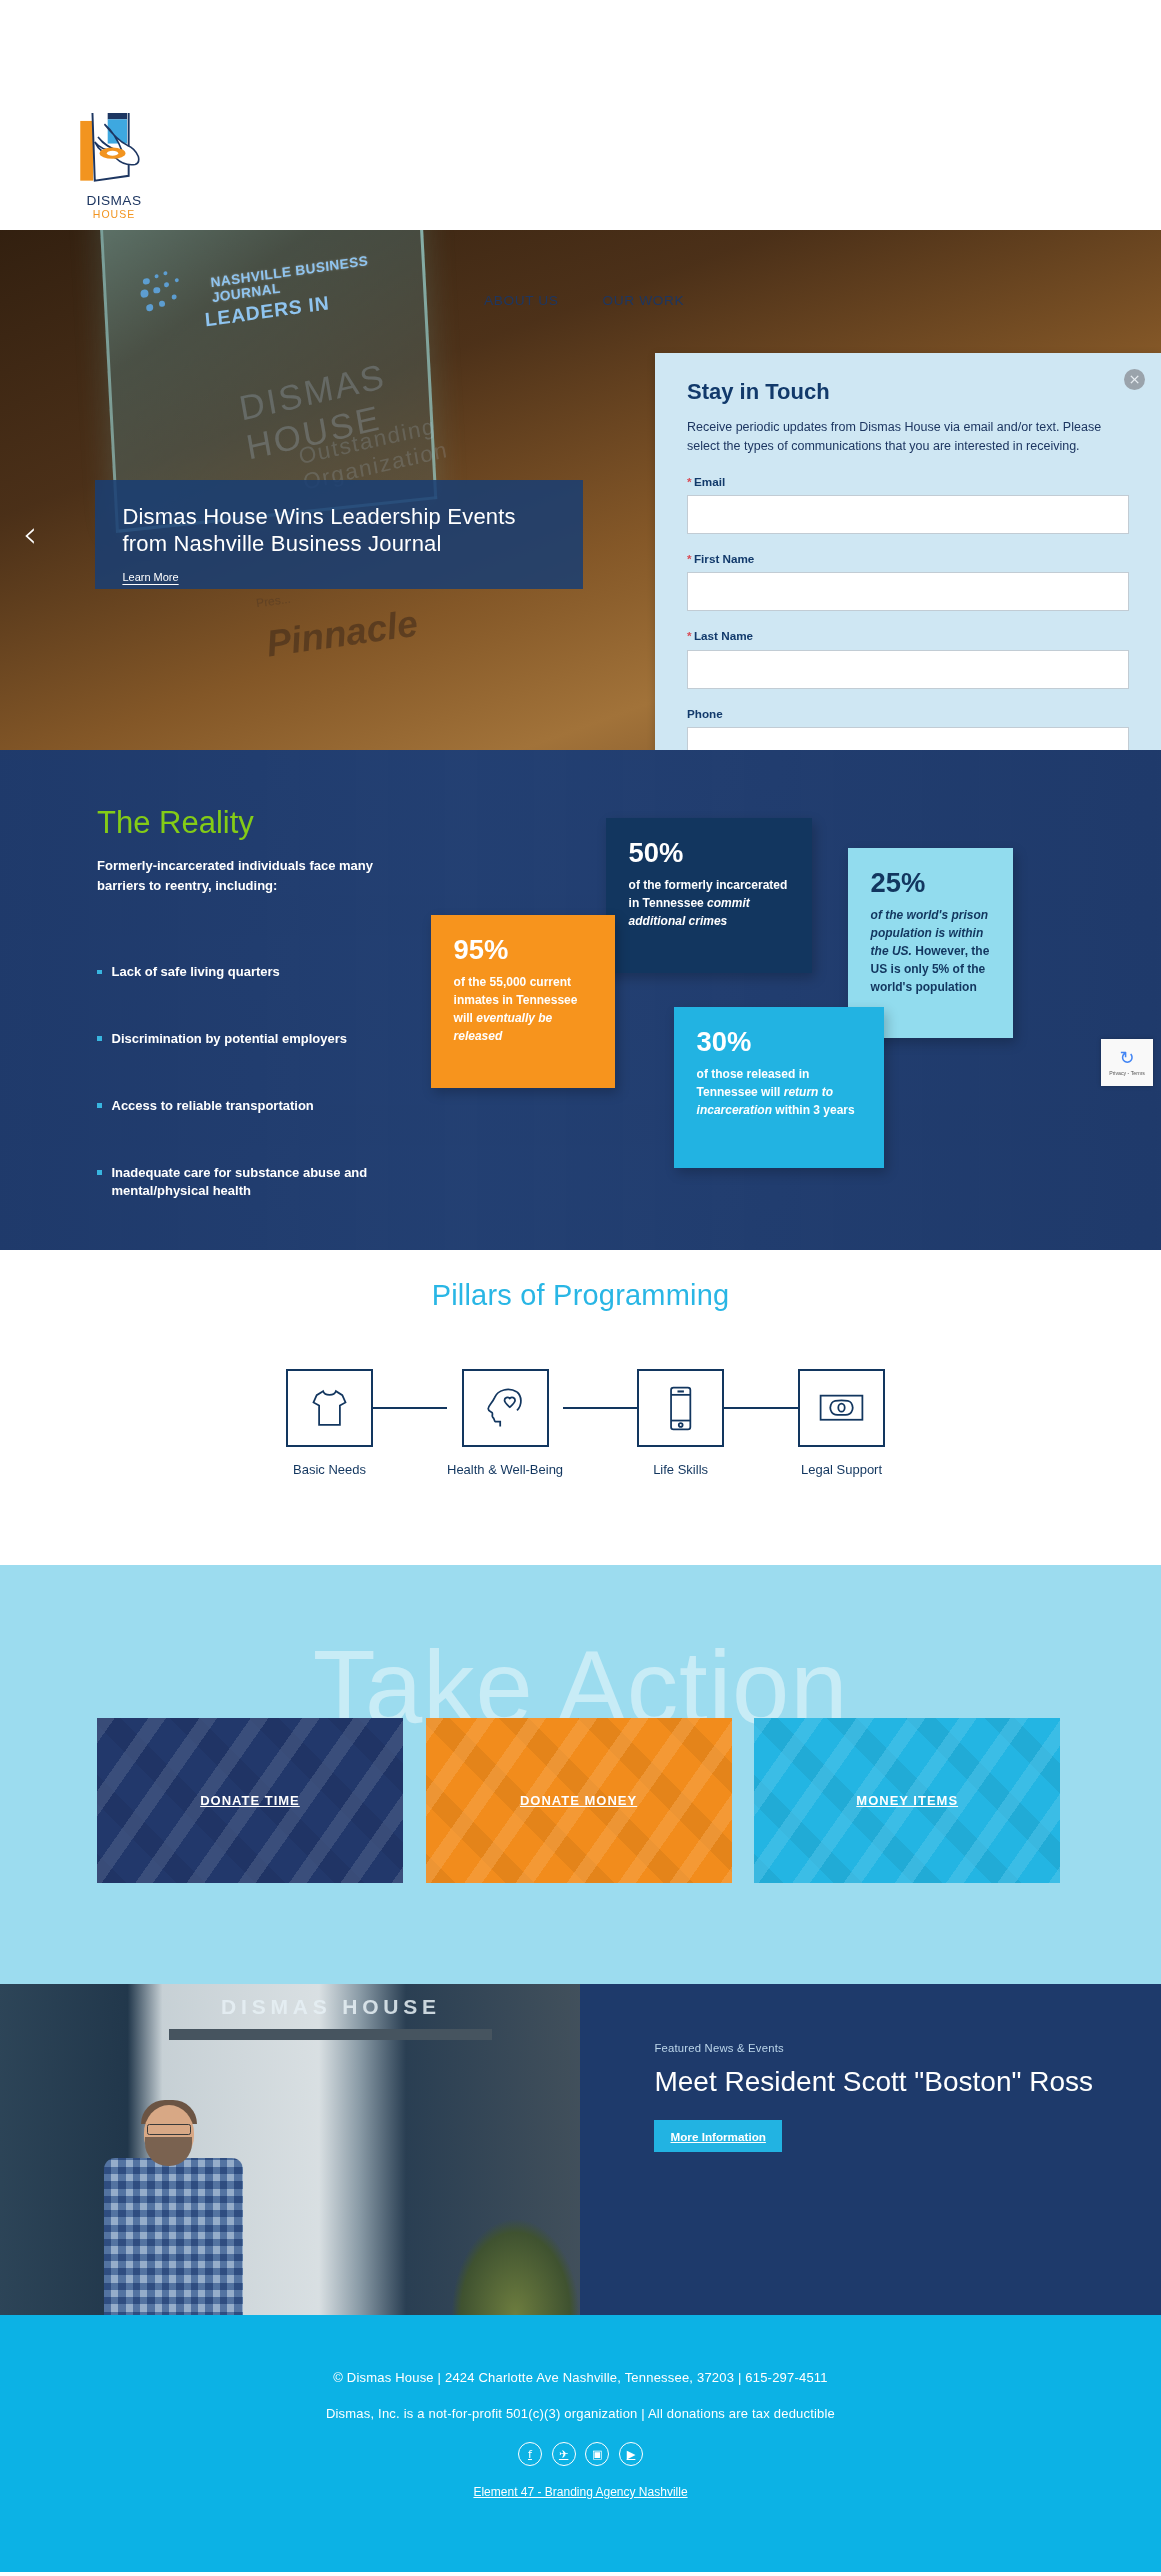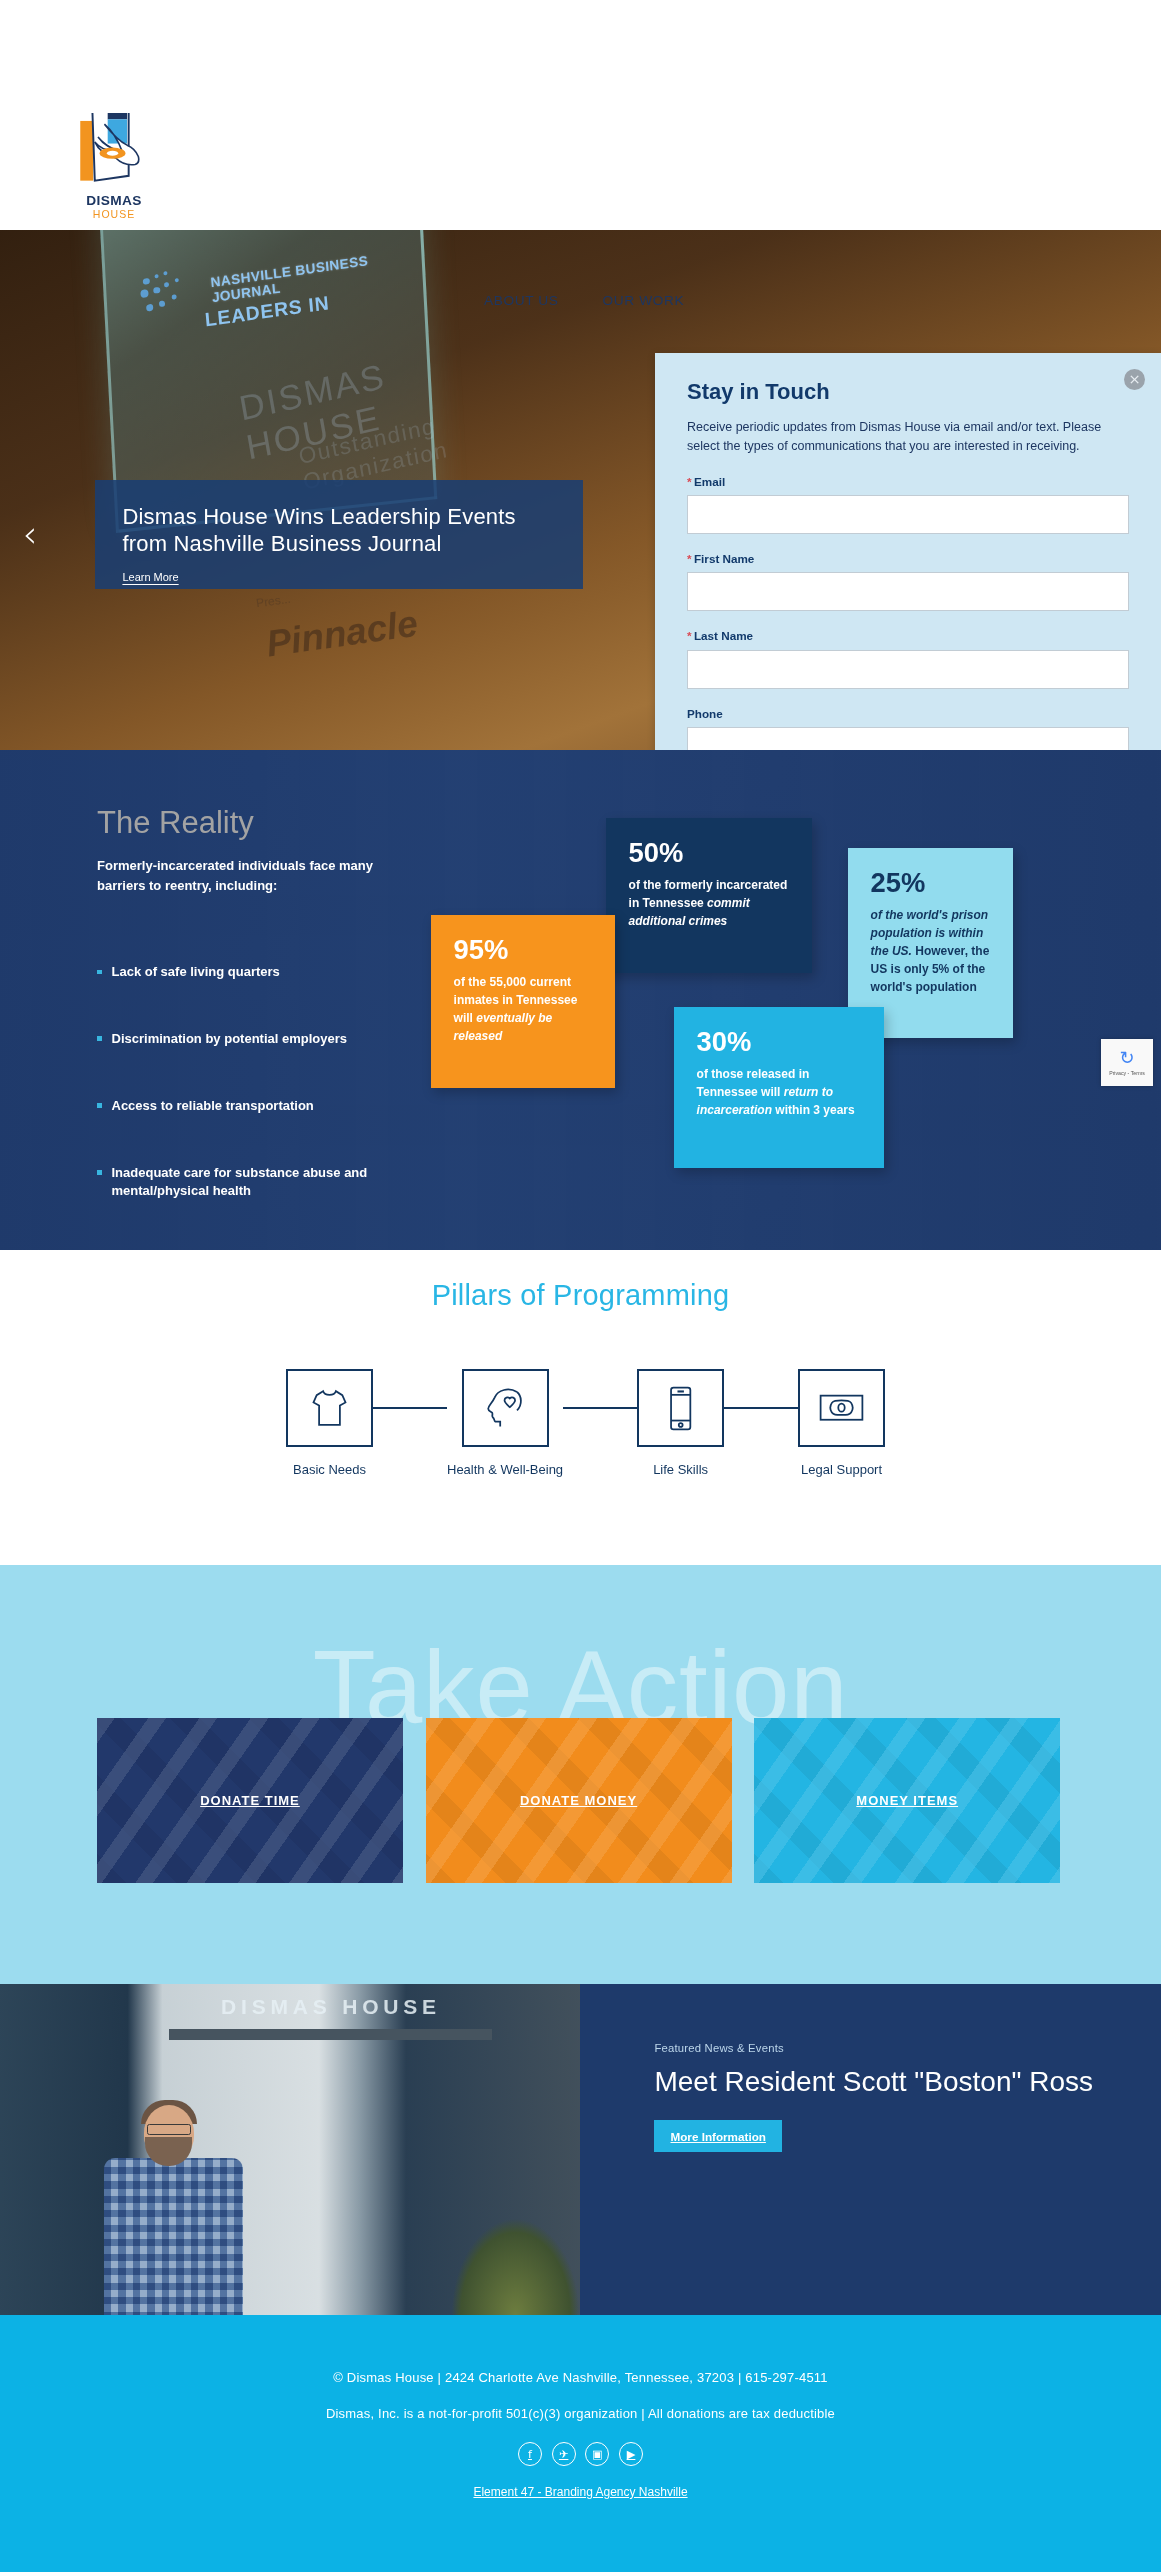--- a/index.html
+++ b/index.html
@@ -96,21 +96,21 @@
   }
   .logo-wrap {
     position: absolute; left: 77px; top: -34px;
     width: 63px; height: 121px;
   }
   .logo-svg { display:block; }
   .logo-word {
     position:absolute; left: 77px; top: 81px; width: 74px;
     text-align:center; line-height:1;
   }
-  .logo-word .d1 { color:#1d3661; font-size:13.7px; letter-spacing:0.4px; font-weight:700;}
+  .logo-word .d1 { color:#1d3661; font-size:13.7px; letter-spacing:0.4px; font-weight:400;}
   .logo-word .d2 { color:#f2941f; font-size:10.5px; letter-spacing:1px; display:block; margin-top:1.6px;}
   .nav-links {
     position: absolute; left: 484px; top: 297px;
     display: flex; gap: 44px;
   }
   .nav-link {
     color: #1d3661; font-size: 13.7px; letter-spacing: 0.6px;
     text-decoration: none; font-weight: 400; white-space: nowrap;
   }
 
@@ -182,21 +182,21 @@
   .reality::before {
     content:""; position:absolute; inset:0;
     background:
       linear-gradient(90deg, rgba(31,58,107,.97), rgba(35,64,115,.9) 40%, rgba(31,58,107,.97)),
       repeating-linear-gradient(90deg, rgba(255,255,255,.035) 0 32px, transparent 32px 89px),
       repeating-linear-gradient(0deg, rgba(0,0,0,.05) 0 40px, transparent 40px 105px);
   }
   .reality-inner { position: relative; z-index: 2; }
   .reality h2 {
     position:absolute; left: 97px; top: 55px;
-    color:#a3a3a3; font-size: 31px; font-weight: 400;
+    color:#84cc16; font-size: 31px; font-weight: 400;
   }
   .reality-lead {
     position:absolute; left: 97px; top: 106px; width: 282px;
     color:#ffffff; font-size: 13px; line-height: 1.55; font-weight:600;
   }
   .reality-list {
     position:absolute; left: 97px; top: 165px; width: 290px;
     list-style:none;
   }
   .reality-list li {

